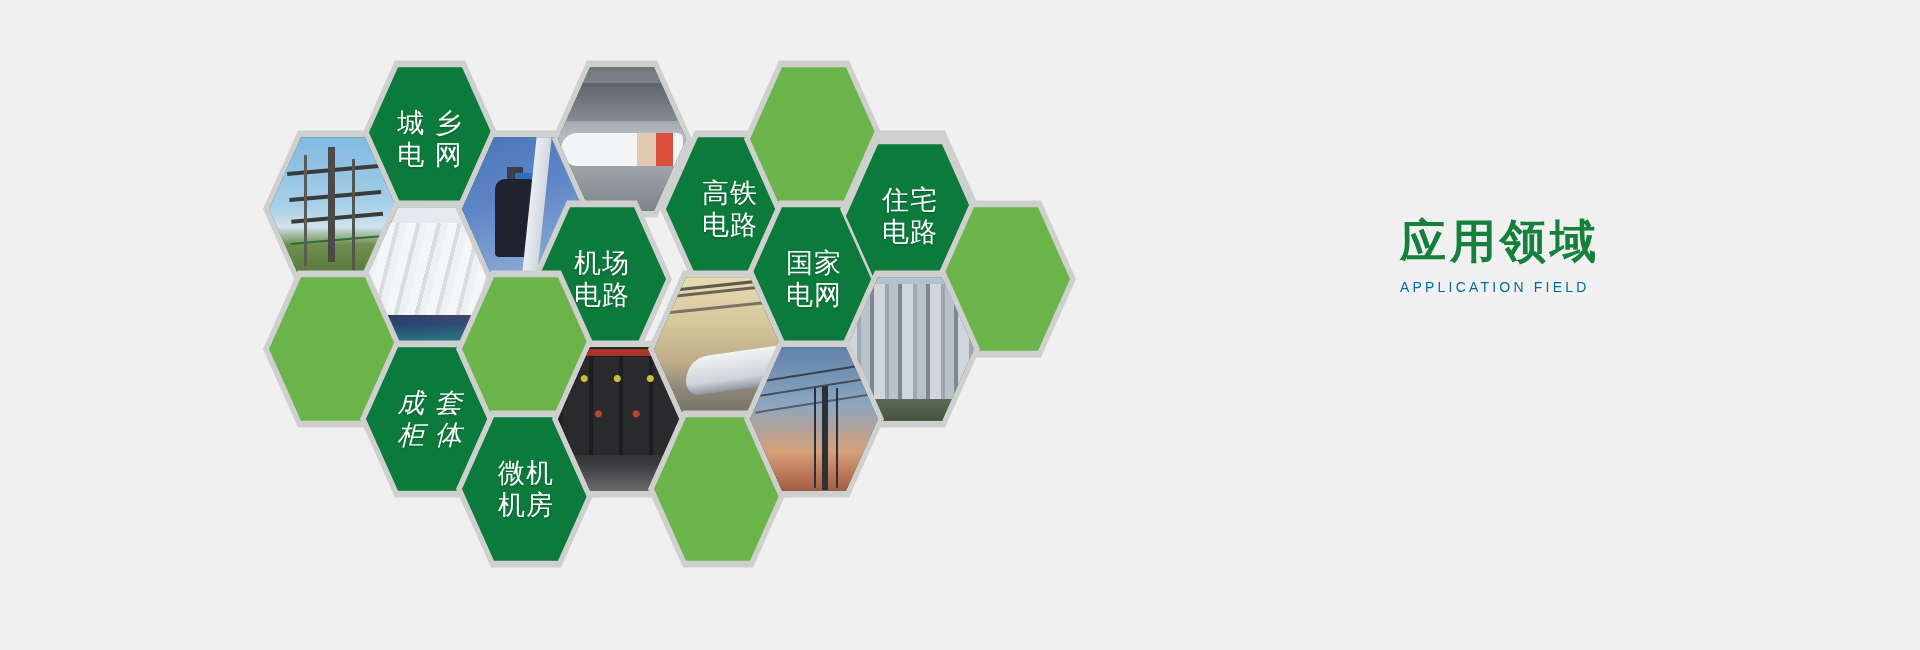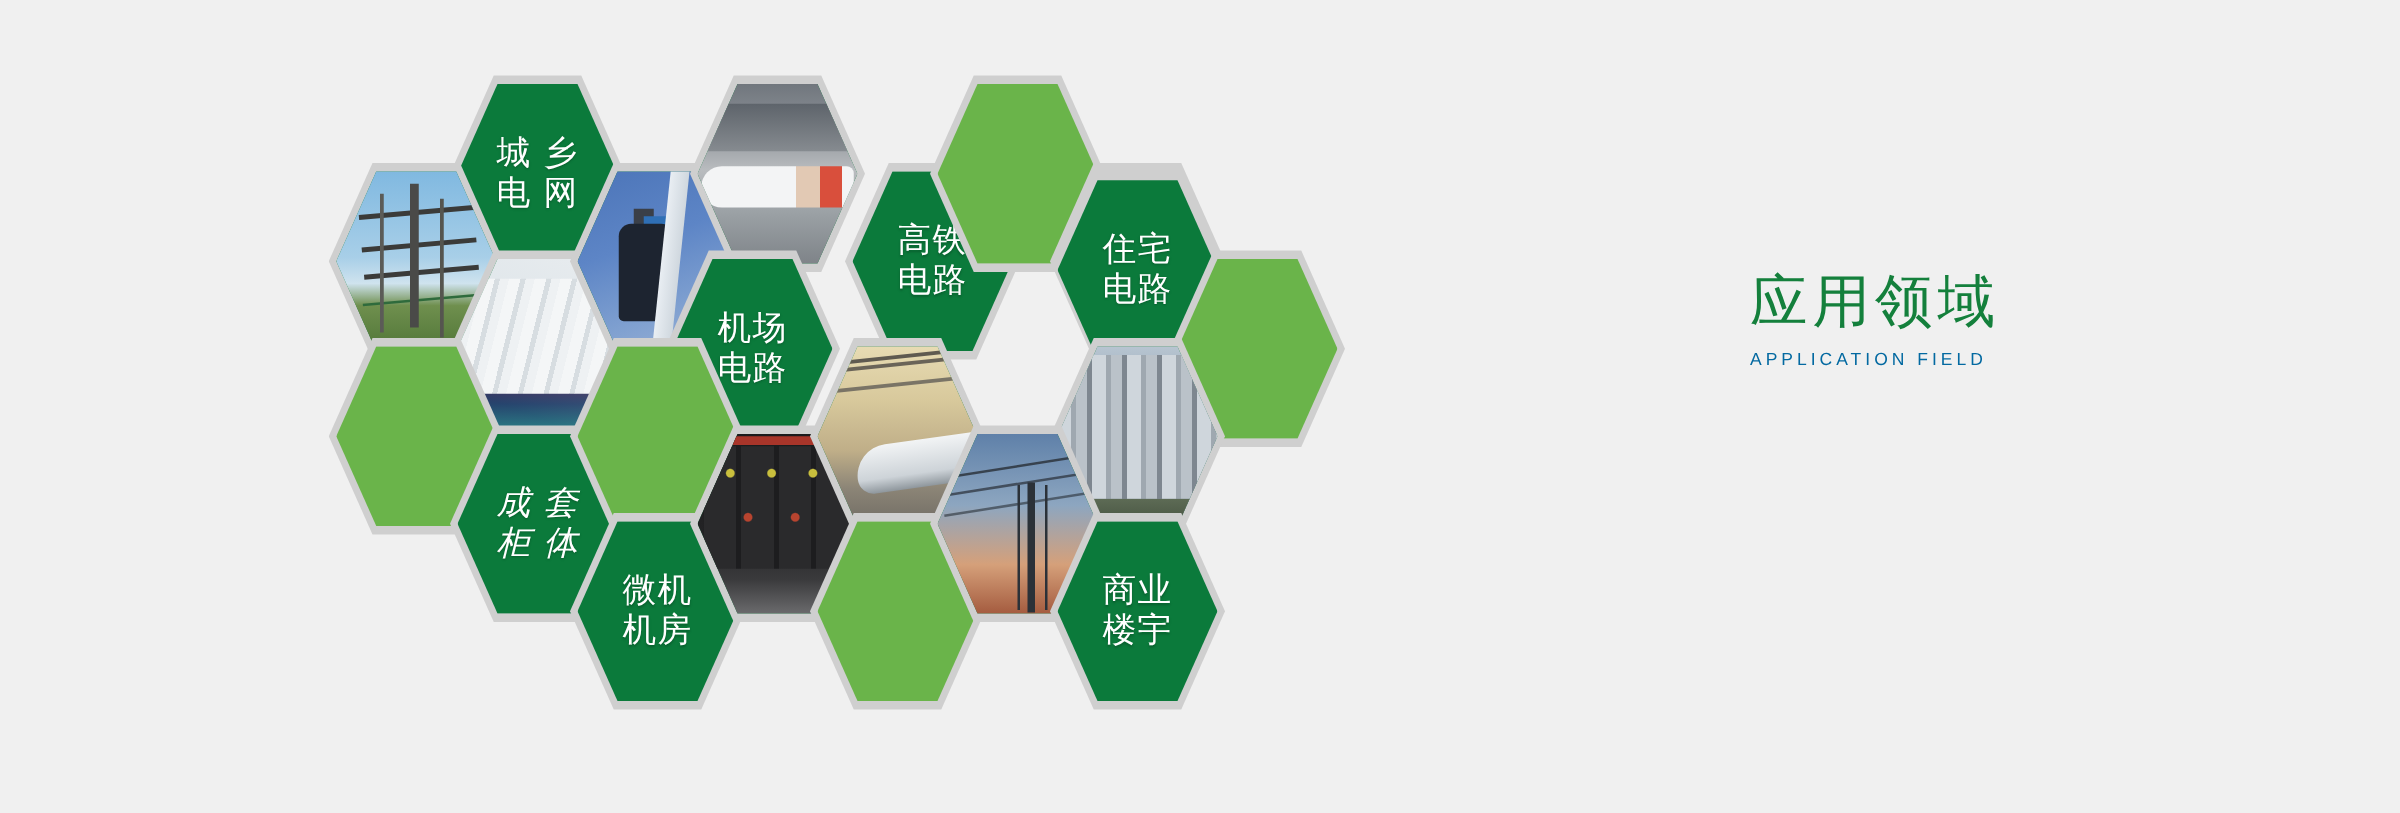--- a/index.html
+++ b/index.html
@@ -173,21 +173,21 @@
     content:"";position:absolute;left:0;top:18%;width:100%;height:2px;
     background:rgba(40,46,54,.8);
     box-shadow:0 14px 0 0 rgba(40,46,54,.7),0 30px 0 0 rgba(40,46,54,.6);
     transform:rotate(-9deg);
   }
 
   
   #titleblock{position:absolute;left:1400px;top:216px;width:420px;}
   #title{
     font-size:46px;line-height:1.1;color:#14803c;
-    letter-spacing:4px;font-weight:400;
+    letter-spacing:4px;font-weight:700;
     font-family:"DejaVu Sans","Liberation Sans",sans-serif;
   }
   #subtitle{
     margin-top:12px;font-size:14px;color:#0369a1;
     letter-spacing:3.2px;
     font-family:"Liberation Sans",sans-serif;
   }
 </style>
 </head>
 <body>
@@ -220,29 +220,35 @@
         <div class="inner">
           <div class="ph ph-airport"></div>
         </div>
       </div>
       <div class="hex dark" style="left: 532px; top: 198px;">
         <div class="inner">
           <div class="label">机场
 电路</div>
         </div>
       </div>
-      <div class="hex dark" style="left: 676px; top: 128px;">
+      <div class="hex dark" style="left: 660px; top: 128px;">
         <div class="inner">
           <div class="label">高铁
 电路</div>
         </div>
       </div>
       <div class="hex light" style="left: 744px; top: 58px;">
         <div class="inner"></div>
       </div>
+      <div class="hex dark" style="left: 744px; top: 198px;">
+        <div class="inner">
+          <div class="label">国家
+电网</div>
+        </div>
+      </div>
       <div class="hex dark" style="left: 840px; top: 128px; align-items: flex-end;">
         <div class="inner">
           <div class="label">住宅
 电路</div>
         </div>
       </div>
       <div class="hex light" style="left: 936px; top: 198px;">
         <div class="inner"></div>
       </div>
       <div class="hex dark" style="left: 840px; top: 268px;">
@@ -277,26 +283,20 @@
         <div class="inner">
           <div class="ph ph-train"></div>
         </div>
       </div>
       <div class="hex light" style="left: 648px; top: 408px;">
         <div class="inner"></div>
       </div>
       <div class="hex dark" style="left: 744px; top: 338px;">
         <div class="inner">
           <div class="ph ph-dusk"></div>
-        </div>
-      </div>
-      <div class="hex dark" style="left: 840px; top: 408px;">
-        <div class="inner">
-          <div class="label">商业
-楼宇</div>
         </div>
       </div>
     </div>
 
   <div id="titleblock">
     <div id="title">应用领域</div>
     <div id="subtitle">APPLICATION FIELD</div>
   </div>
 
 </div>

